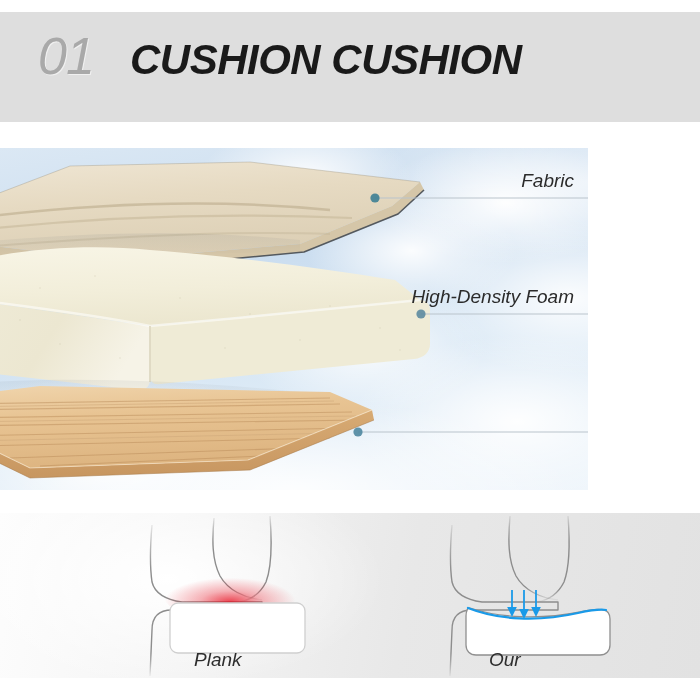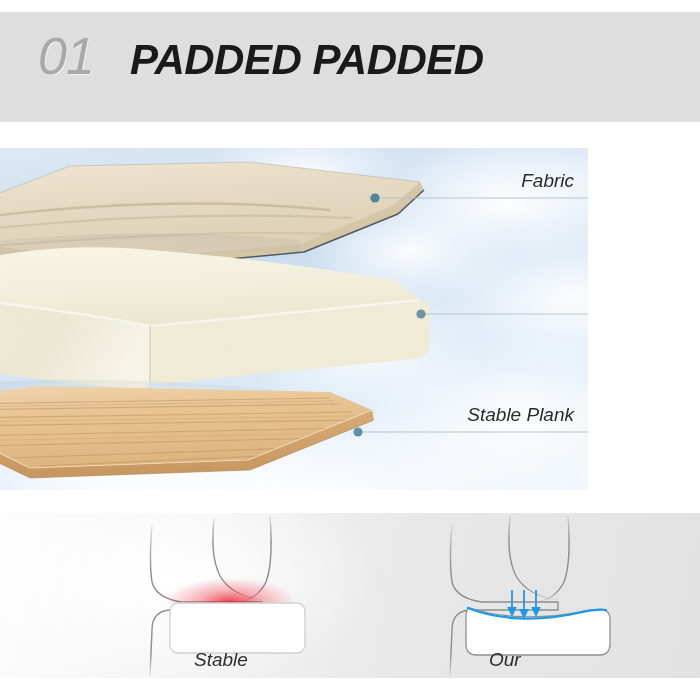--- a/index.html
+++ b/index.html
@@ -79,21 +79,21 @@
     white-space:nowrap;
   }
   #label-normal{left:194px;top:649px;}
   #label-our{left:489px;top:649px;text-align:right;}
 </style>
 </head>
 <body>
 
 <div id="header-band"></div>
 <div id="header-number">01</div>
-<div id="header-title">PADDED PADDED</div>
+<div id="header-title">CUSHION CUSHION</div>
 
 <div id="exploded-panel">
   <div id="sky-bg"></div>
   <div id="sky-haze"></div>
 
   <svg id="exploded-svg" width="700" height="342" viewBox="0 0 700 342">
     <defs>
       <linearGradient id="gFabricTop" x1="0" y1="0" x2="0.35" y2="1">
         <stop offset="0%" stop-color="#efe6d4"></stop>
         <stop offset="45%" stop-color="#e6dac2"></stop>
@@ -201,21 +201,21 @@
       <line x1="358" y1="284" x2="700" y2="284" stroke="#b9c4cc" stroke-width="1.1"></line>
     </g>
     <g>
       <circle cx="375" cy="50" r="4.6" fill="#3d7f93" opacity=".9"></circle>
       <circle cx="421" cy="166" r="4.6" fill="#5d8ba0" opacity=".9"></circle>
       <circle cx="358" cy="284" r="4.6" fill="#4f87a0" opacity=".9"></circle>
     </g>
   </svg>
 
   <div class="layer-label" id="label-fabric" style="top:22px;">Fabric</div>
-  <div class="layer-label" id="label-plank" style="top:256px;">Stable Plank</div>
+  <div class="layer-label" id="label-foam" style="top:138px;">High-Density Foam</div>
 </div>
 
 <div id="compare-panel">
   <div id="compare-bg"></div>
 
   <svg id="compare-svg" width="700" height="210" viewBox="0 0 700 210">
     <defs>
       <radialGradient id="gHot" cx="50%" cy="62%" r="50%">
         <stop offset="0%" stop-color="rgba(230,0,18,.72)"></stop>
         <stop offset="45%" stop-color="rgba(230,0,18,.30)"></stop>
@@ -266,15 +266,15 @@
         <line x1="512" y1="100" x2="512" y2="122"></line>
         <polygon points="508.6,118 515.4,118 512,125"></polygon>
         <line x1="524" y1="100" x2="524" y2="124"></line>
         <polygon points="520.6,120 527.4,120 524,127"></polygon>
         <line x1="536" y1="100" x2="536" y2="122"></line>
         <polygon points="532.6,118 539.4,118 536,125"></polygon>
       </g>
     </g>
   </svg>
 
-  <div class="compare-label" id="label-normal" style="top:159px;">Stable</div>
+  <div class="compare-label" id="label-normal" style="top:159px;">Plank</div>
   <div class="compare-label" id="label-our" style="top:159px;">Our</div>
 </div>
 
 </body></html>

